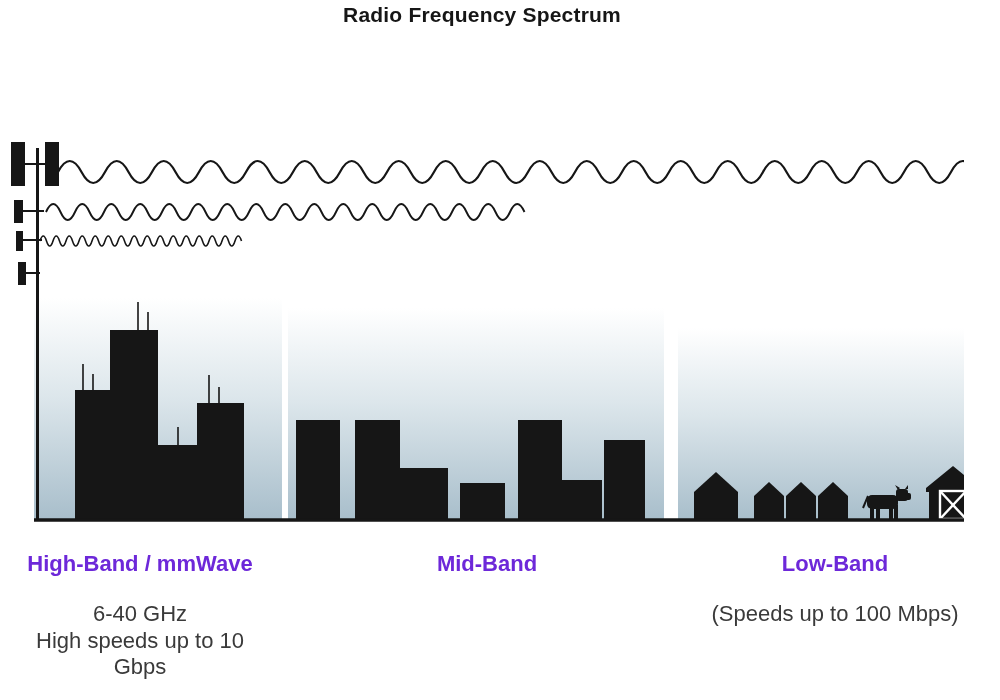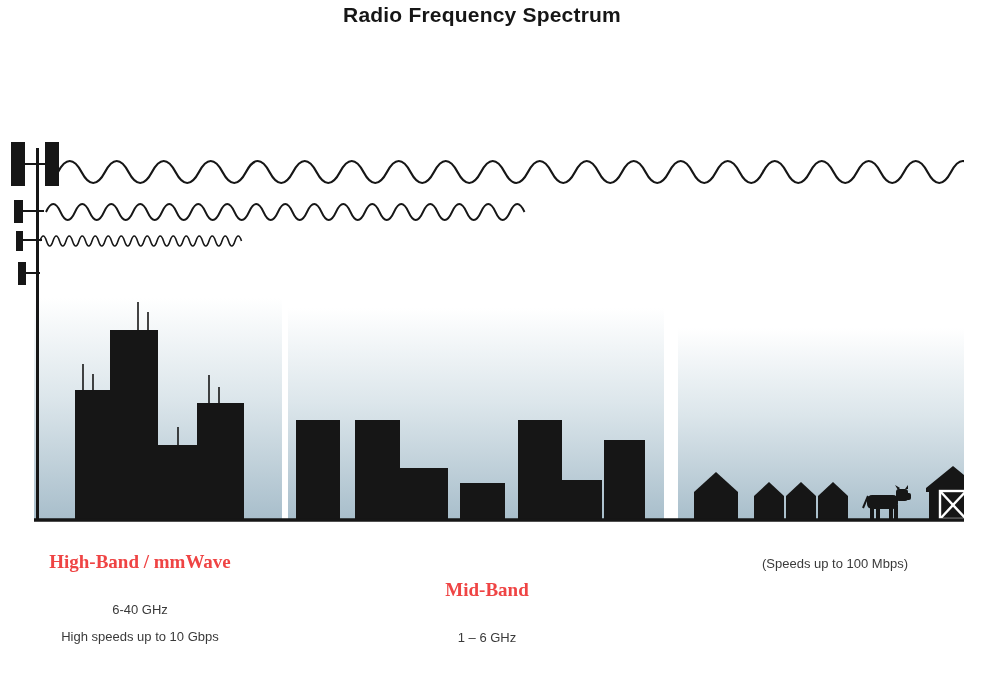--- a/index.html
+++ b/index.html
@@ -6,24 +6,24 @@
   * { box-sizing: border-box; }
   body { margin:0; background:#ffffff; font-family:"Liberation Sans", sans-serif; }
   .stage { position:relative; width:964px; height:700px; background:#ffffff; overflow:hidden; }
   .title {
     position:absolute; top:3px; left:0; width:100%;
     text-align:center; font-size:21px; font-weight:bold; color:var(--ink);
     letter-spacing:0.2px;
   }
   svg.scene { position:absolute; top:0; left:0; }
   .band { position:absolute; text-align:center; color:var(--text); }
-  .band .label { font-size:19px; font-weight:bold; color:#ef4444; margin-bottom:24px;font-family:Liberation Serif, serif; }
-  .band .line  { font-size:13px; line-height:26.5px; color:var(--text); }
+  .band .label { font-size:22px; font-weight:bold; color:#6d28d9; margin-bottom:24px; }
+  .band .line  { font-size:22px; line-height:26.5px; color:var(--text); }
   .band-high { left:10px;  top:551px; width:260px; }
-  .band-mid  { left:337px; top:551px; width:300px;margin-top:28px; }
+  .band-mid  { left:337px; top:551px; width:300px; }
   .band-low  { left:683px; top:551px; width:304px; }
 </style>
 </head>
 <body>
 
 <div class="stage">
 
   <div class="title">Radio Frequency Spectrum</div>
 
   <svg class="scene" width="1000" height="545" viewBox="0 0 1000 545" aria-hidden="true">
@@ -105,23 +105,23 @@
     <div class="label">High-Band / mmWave</div>
     <div class="lines">
         <div class="line">6-40 GHz</div>
         <div class="line">High speeds up to 10 Gbps</div>
       </div>
   </div>
 
   <div class="band band-mid">
     <div class="label">Mid-Band</div>
     <div class="lines">
-        <div class="line">1 – 6 GHz</div>
       </div>
   </div>
 
   <div class="band band-low">
+    <div class="label">Low-Band</div>
     <div class="lines">
         <div class="line">(Speeds up to 100 Mbps)</div>
       </div>
   </div>
 
 </div>
 
 </body></html>

